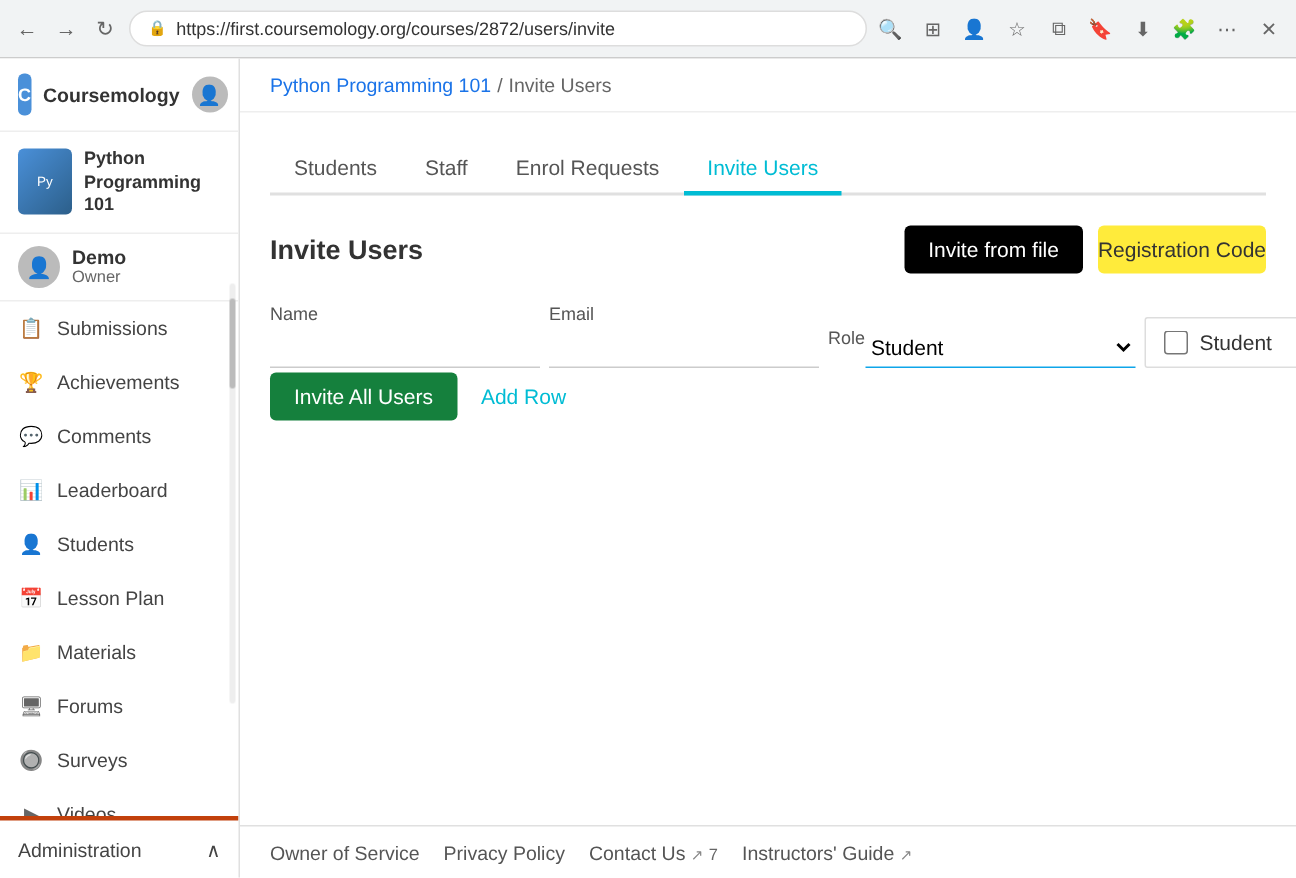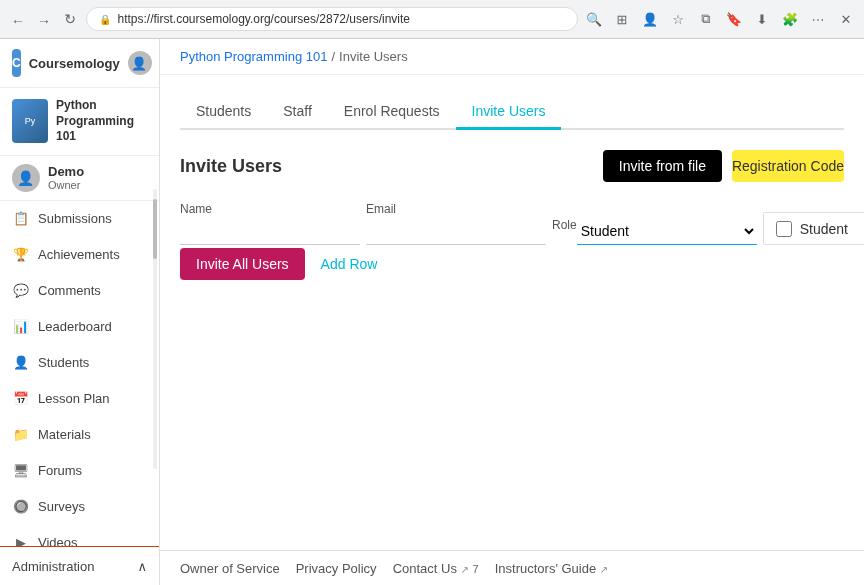--- a/index.html
+++ b/index.html
@@ -134,21 +134,21 @@
     .sidebar-scroll-thumb {
       width: 4px;
       height: 60px;
       background: #bbb;
       border-radius: 2px;
       position: absolute;
       top: 10px;
     }
 
     .admin-section {
-      border-top: 1px solid #c2410c;
+      border-top: 3px solid #c2410c;
       padding: 8px 12px;
     }
     .admin-header {
       display: flex;
       align-items: center;
       justify-content: space-between;
       font-size: 13px;
       color: #444;
       cursor: pointer;
       padding: 4px 0;
@@ -295,21 +295,21 @@
       font-size: 16px;
     }
 
     
     .action-buttons {
       display: flex;
       gap: 16px;
       align-items: center;
     }
     .btn-invite-all {
-      background: #be185d;
+      background: #15803d;
       color: #fff;
       border: none;
       padding: 8px 16px;
       border-radius: 4px;
       cursor: pointer;
       font-size: 14px;
     }
     .btn-add-row {
       background: transparent;
       color: #00bcd4;

